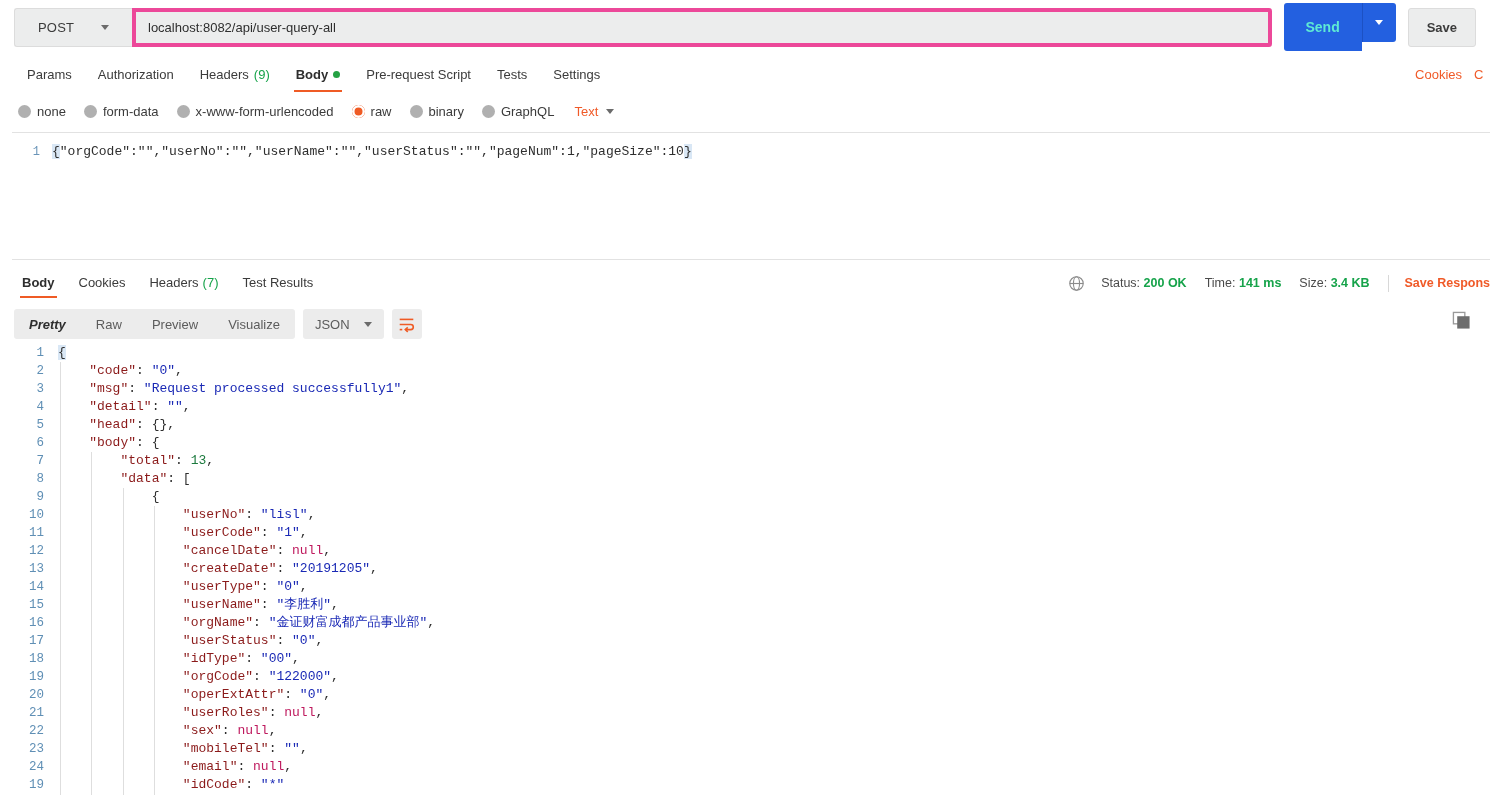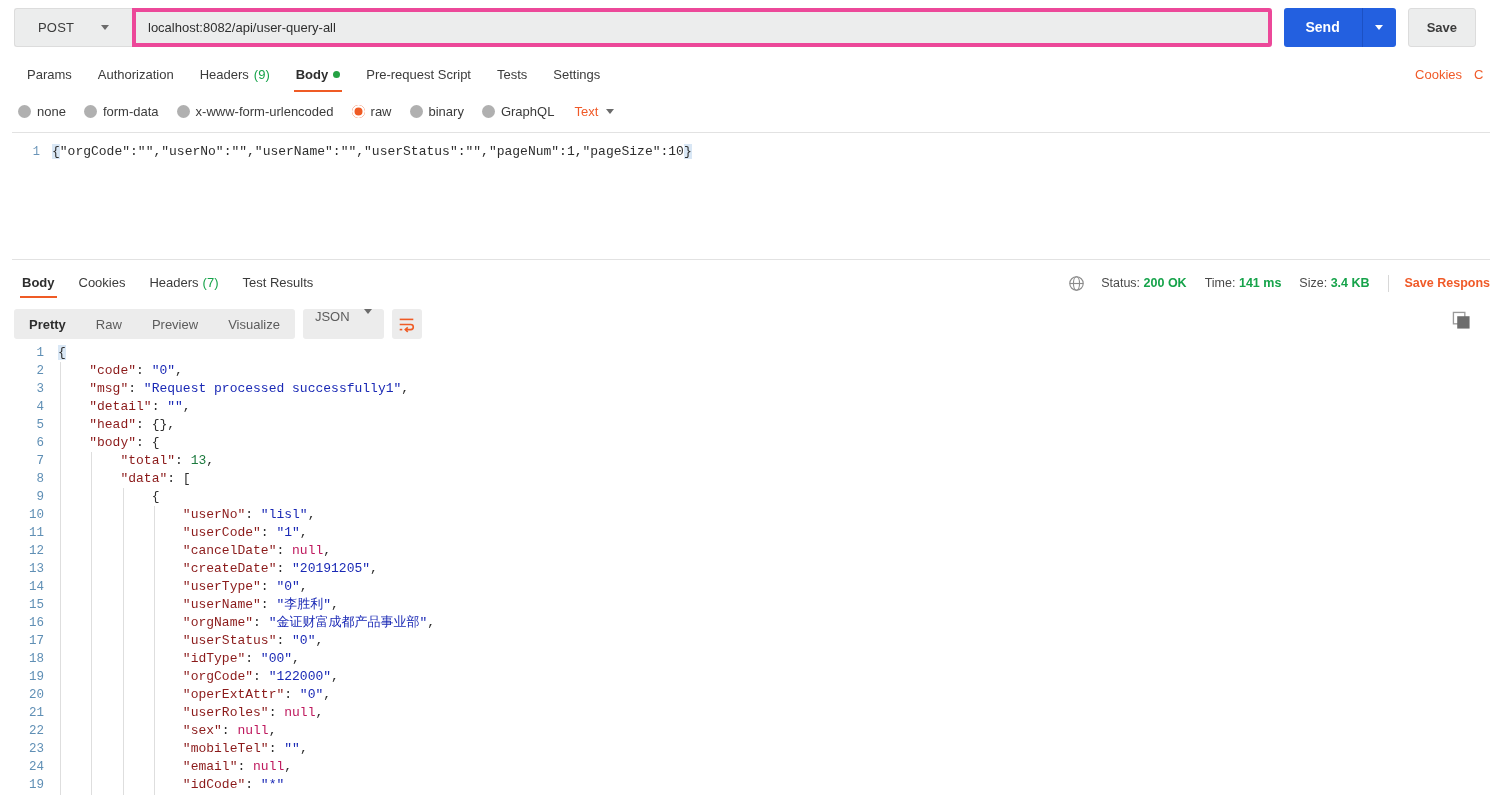--- a/index.html
+++ b/index.html
@@ -28,21 +28,21 @@
     border-right: 4.5px solid transparent; border-top: 5px solid #6b6b6b;
   }
   .url-input {
     flex: 1; height: 39px; background: #eceded; border: 4px solid #ec4899;
     border-radius: 0 3px 3px 0; padding: 0 12px;
     font-size: 13px; color: #2e2e2e; font-family: "Liberation Sans", sans-serif;
     outline: none;
   }
   .send-group { display: flex; margin-left: 12px; }
   .send-btn {
-    height: 39px; width: 78px; background: #2360e0; color: #ffffff;
+    height: 48px; width: 78px; background: #2360e0; color: #5eead4;
     border: none; border-radius: 3px 0 0 3px; font-size: 14px; font-weight: bold;
     cursor: pointer; font-family: "Liberation Sans", sans-serif;
   }
   .send-caret-btn {
     height: 39px; width: 34px; background: #2360e0; border: none;
     border-left: 1px solid #1c51c4; border-radius: 0 3px 3px 0;
     display: flex; align-items: center; justify-content: center; cursor: pointer;
   }
   .send-caret {
     width: 0; height: 0; border-left: 4.5px solid transparent;
@@ -151,23 +151,23 @@
     display: flex; align-items: center; padding-left: 14px; gap: 8px;
   }
   .seg-group {
     display: flex; background: #ececec; border-radius: 3px; height: 30px;
     align-items: center;
   }
   .seg {
     height: 30px; display: flex; align-items: center; padding: 0 15px;
     font-size: 13px; color: #5c5c5c; cursor: pointer;
   }
-  .seg.active { color: #2e2e2e; font-weight: bold; }
+  .seg.active { color: #2e2e2e; font-weight: bold; font-style: italic; }
   .json-select {
-    display: flex; gap: 14px; height: 30px;
+    display: flex; align-items: center; gap: 14px; height: 30px;
     background: #ececec; border-radius: 3px; padding: 0 12px;
     font-size: 13px; color: #5c5c5c; cursor: pointer;
   }
   .wrap-btn {
     width: 30px; height: 30px; background: #ececec; border-radius: 3px;
     display: flex; align-items: center; justify-content: center; cursor: pointer;
   }
   .copy-btn {
     position: absolute; right: 12px; top: 303px; width: 34px; height: 34px;
     display: flex; align-items: center; justify-content: center; cursor: pointer;

